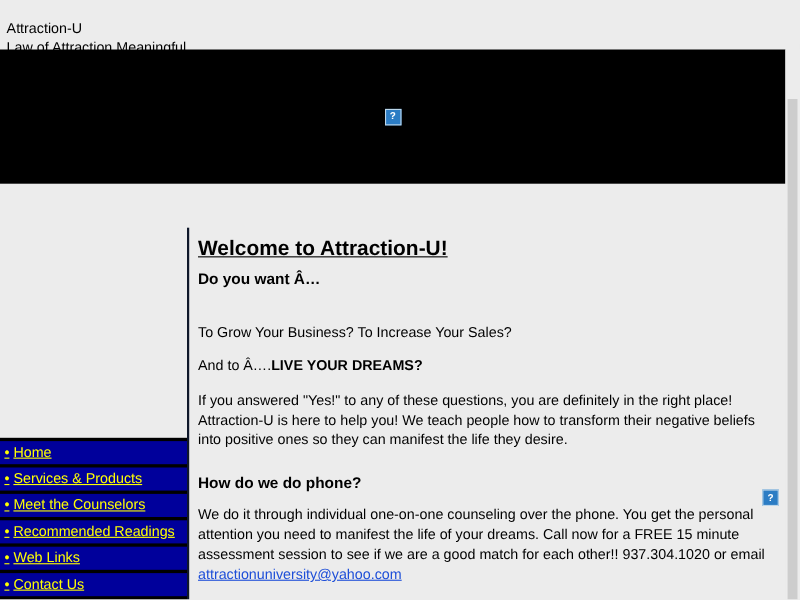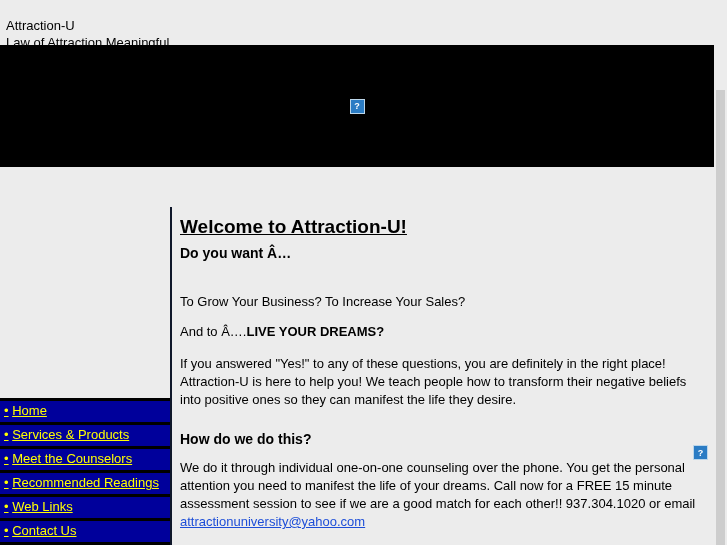--- a/index.html
+++ b/index.html
@@ -238,21 +238,21 @@
       <br>
       <span>To Grow Your Business? To Increase Your Sales?</span>
     </p>
 
     <p>
       <span>And to Â….</span><span class="strong-inline">LIVE YOUR DREAMS?</span>
     </p>
 
     <p>If you answered "Yes!" to any of these questions, you are definitely in the right place! Attraction-U is here to help you! We teach people how to transform their negative beliefs into positive ones so they can manifest the life they desire.</p>
 
-    <h2 class="spaced">How do we do this?</h2>
+    <h2 class="spaced">How do we do phone?</h2>
 
     <p>
       <span>We do it through individual one-on-one counseling over the phone.  You get the personal attention you need to manifest the life of your dreams. Call now for a FREE 15 minute assessment session to see if we are a good match for each other!!  937.304.1020 or email</span>
       <a class="mail-link">attractionuniversity@yahoo.com</a>
     </p>
 
     <span class="floating-icon broken-img"></span>
   </main>
 </div>
 

